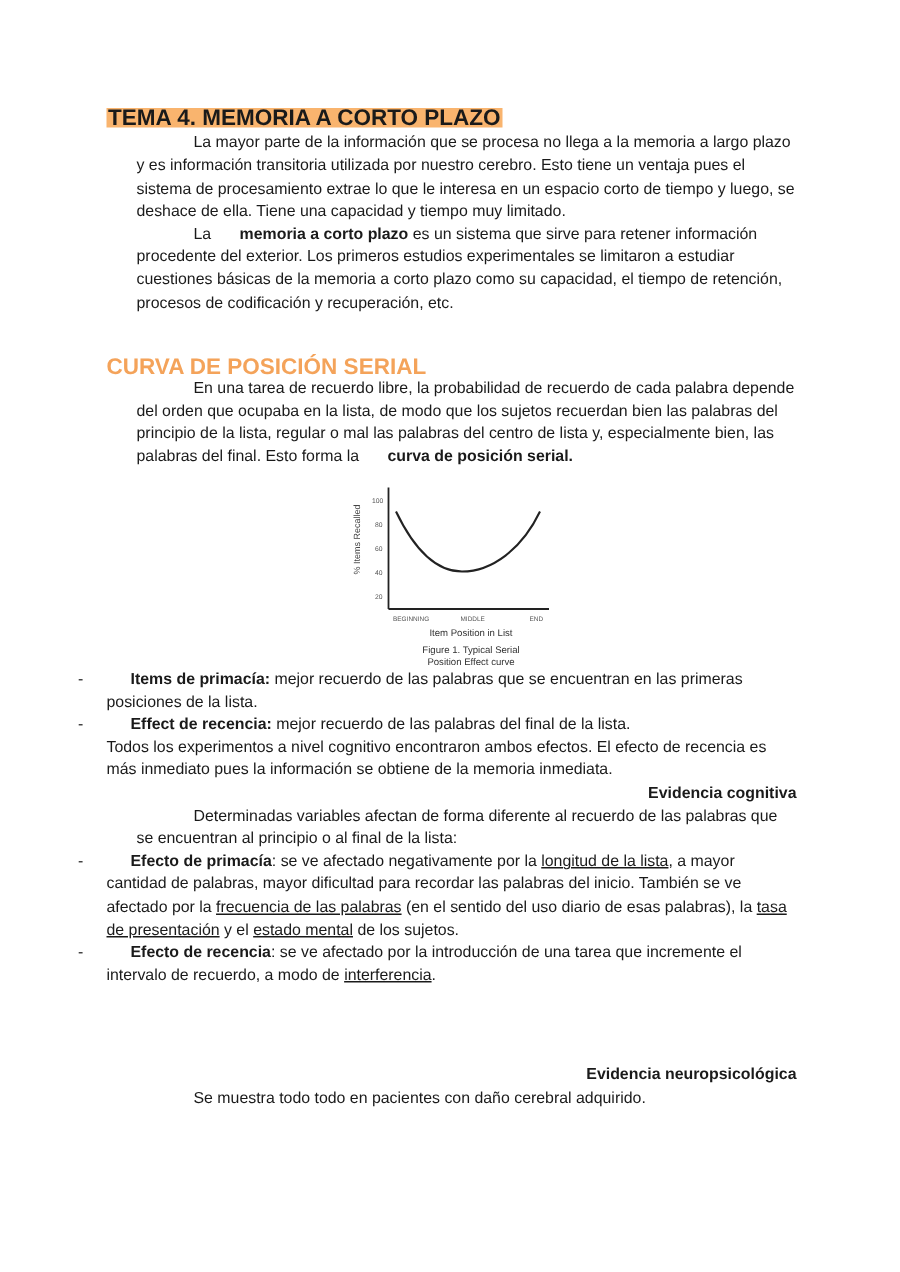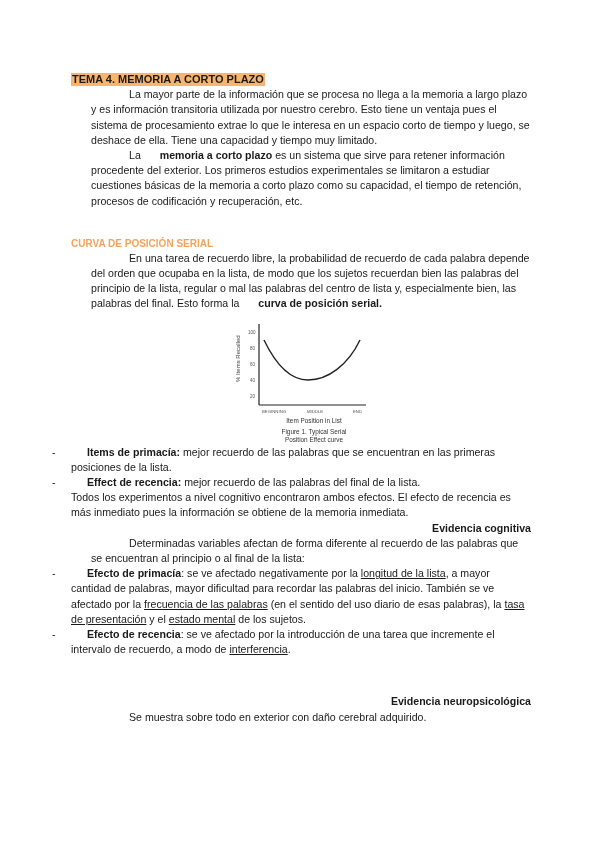--- a/index.html
+++ b/index.html
@@ -1,34 +1,34 @@
 <!DOCTYPE html>
 <html><head>
 <meta charset="utf-8">
 <style>
   html, body { margin: 0; padding: 0; background: #ffffff; }
   body { width: 600px; height: 848px; position: relative; overflow: hidden;
          font-family: "Liberation Sans", sans-serif; color: #1a1a1a; font-size: 10.6px; }
   .page { position: absolute; left: 71px; top: 72px; width: 460px; }
   p { margin: 0; line-height: 15.2px; }
   .indent { text-indent: 38px; margin-left: 20px; }
-  .title { display: inline-block; background: #f9b46e; font-weight: bold; font-size: 11px; line-height: 13px; padding: 0 1px; }
-  .section-orange { color: #f4a35a; font-weight: bold; font-size: 10px; margin-top: 27px; line-height: 15px; }
+  .title { display: inline-block; background: #f9b46e; font-weight: bold; font-size: 15px; line-height: 13px; padding: 0 1px; }
+  .section-orange { color: #f4a35a; font-weight: bold; font-size: 15px; margin-top: 27px; line-height: 15px; }
   .subheading { font-weight: bold; text-align: right; }
   b { font-weight: bold; padding-left: 16px; }
   u { }
   ul.dash { list-style: none; margin: 0; padding: 0; }
   ul.dash li { position: relative; line-height: 15.2px; }
   ul.dash li .dash-mark { position: absolute; left: -19px; top: 0; }
   .list1 { margin-left: 20px; margin-top: 7px; }
   .list2 { margin-left: 39px; }
   .figure { position: relative; width: 150px; height: 125px; margin: 8px 0 0 155px; }
   .figure svg { display: block; }
   .gap12 { }
-  .gap30 { margin-top: 37px; }
+  .gap30 { margin-top: 51px; }
 </style>
 </head>
 <body>
 
 <div class="page">
 
   <p>
     <span class="title">TEMA 4. MEMORIA A CORTO PLAZO</span>
   </p>
   <p class="indent">La mayor parte de la información que se procesa no llega a la memoria a largo plazo y es información transitoria utilizada por nuestro cerebro. Esto tiene un ventaja pues el sistema de procesamiento extrae lo que le interesa en un espacio corto de tiempo y luego, se deshace de ella. Tiene una capacidad y tiempo muy limitado.</p>
@@ -77,15 +77,15 @@
   <ul class="dash list2">
     <li>
       <span class="dash-mark">-</span><b>Efecto de primacía</b><span>: se ve afectado negativamente por la </span><u>longitud de la lista</u><span>, a mayor cantidad de palabras, mayor dificultad para recordar las palabras del inicio. También se ve afectado por la </span><u>frecuencia de las palabras</u><span> (en el sentido del uso diario de esas palabras), la </span><u>tasa de presentación</u><span> y el </span><u>estado mental</u><span> de los sujetos.</span>
     </li>
     <li>
       <span class="dash-mark">-</span><b>Efecto de recencia</b><span>: se ve afectado por la introducción de una tarea que incremente el intervalo de recuerdo, a modo de </span><u>interferencia</u><span>.</span>
     </li>
   </ul>
 
   <p class="gap30 subheading">Evidencia neuropsicológica</p>
-  <p class="indent">Se muestra sobre todo en exterior con daño cerebral adquirido.</p>
+  <p class="indent">Se muestra todo todo en pacientes con daño cerebral adquirido.</p>
 
 </div>
 
 </body></html>

